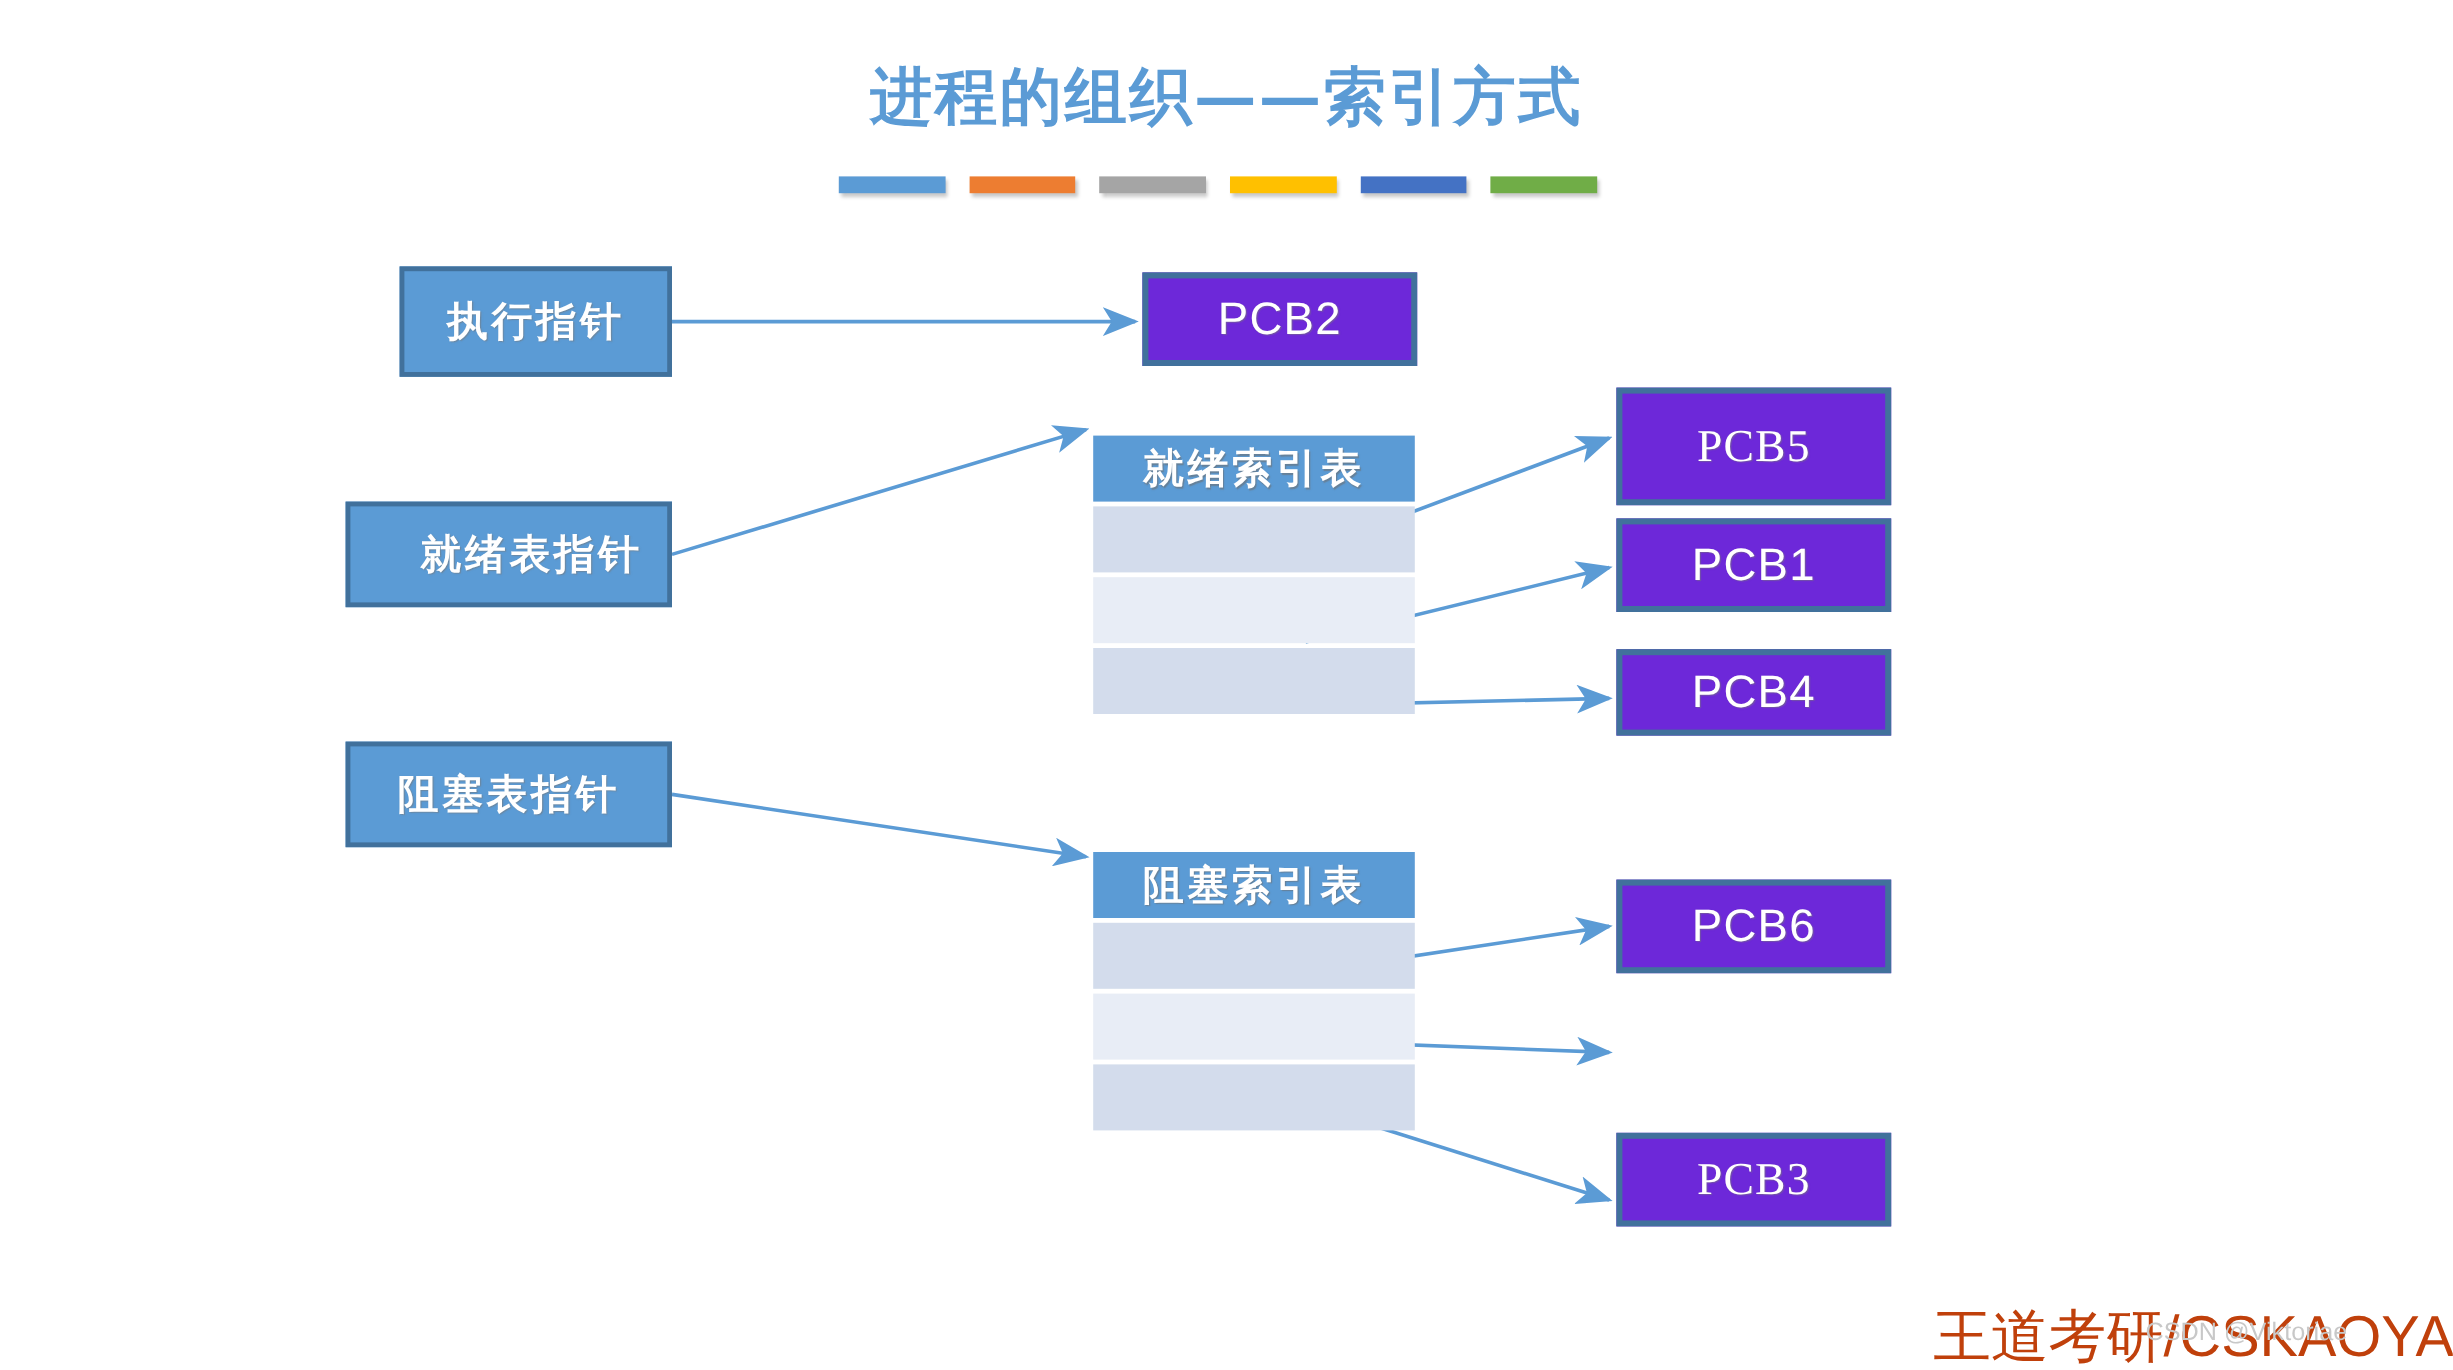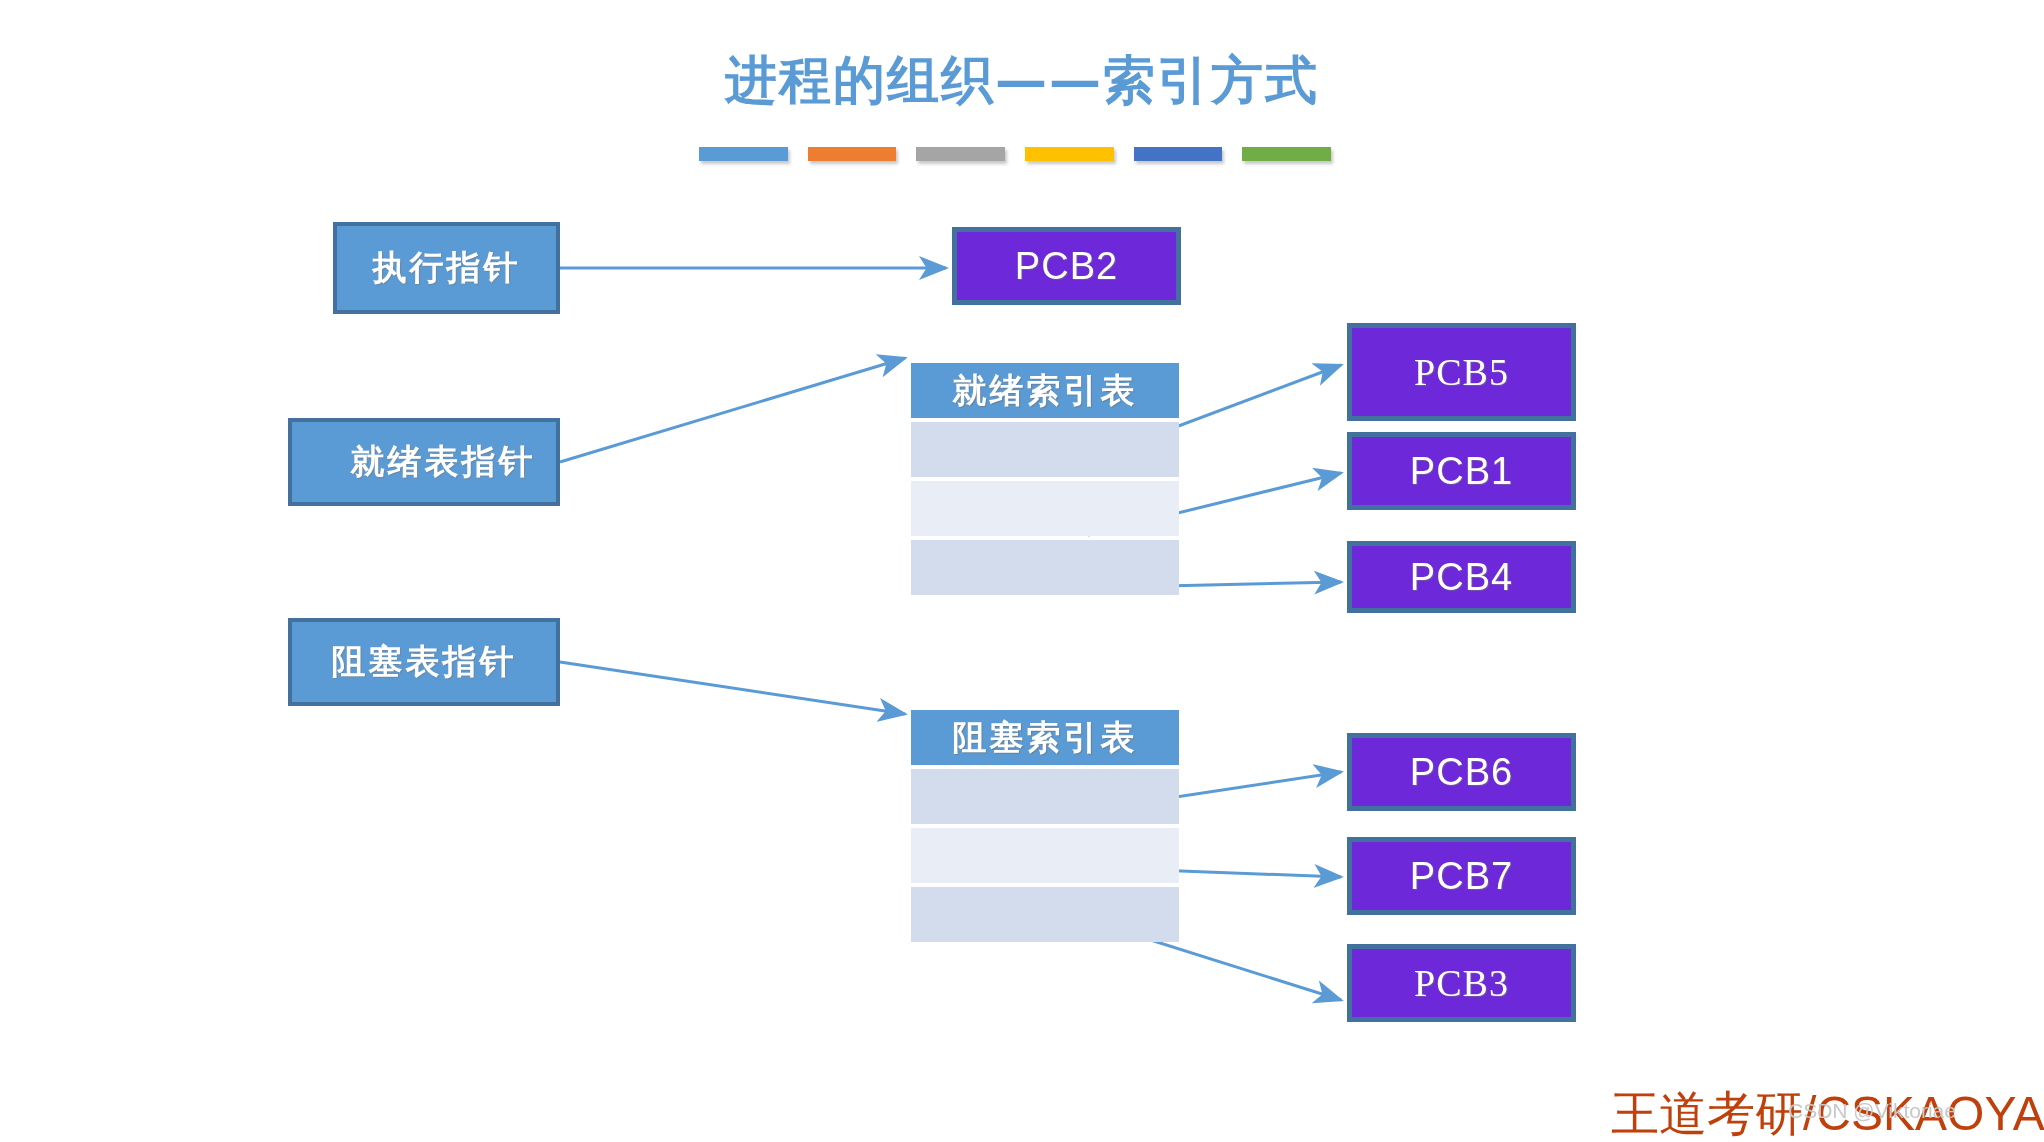--- a/index.html
+++ b/index.html
@@ -217,23 +217,20 @@
   </div>
 
   <div class="box pcb-box" style="left:1347px; top:541px; width:229px; height:72px;">
     <span>PCB4</span>
   </div>
 
   <div class="box pcb-box" style="left:1347px; top:733px; width:229px; height:78px;">
     <span>PCB6</span>
   </div>
 
-  <div class="box pcb-box" style="left:1347px; top:837px; width:229px; height:78px;">
-    <span>PCB7</span>
-  </div>
 
   <div class="box pcb-box" style="left:1347px; top:944px; width:229px; height:78px;font-family:Liberation Serif, serif;">
     <span>PCB3</span>
   </div>
 
   <div class="brand">王道考研/CSKAOYAN.COM</div>
   <div class="csdn-mark">CSDN @Viktoriae</div>
 
 </div>
 

